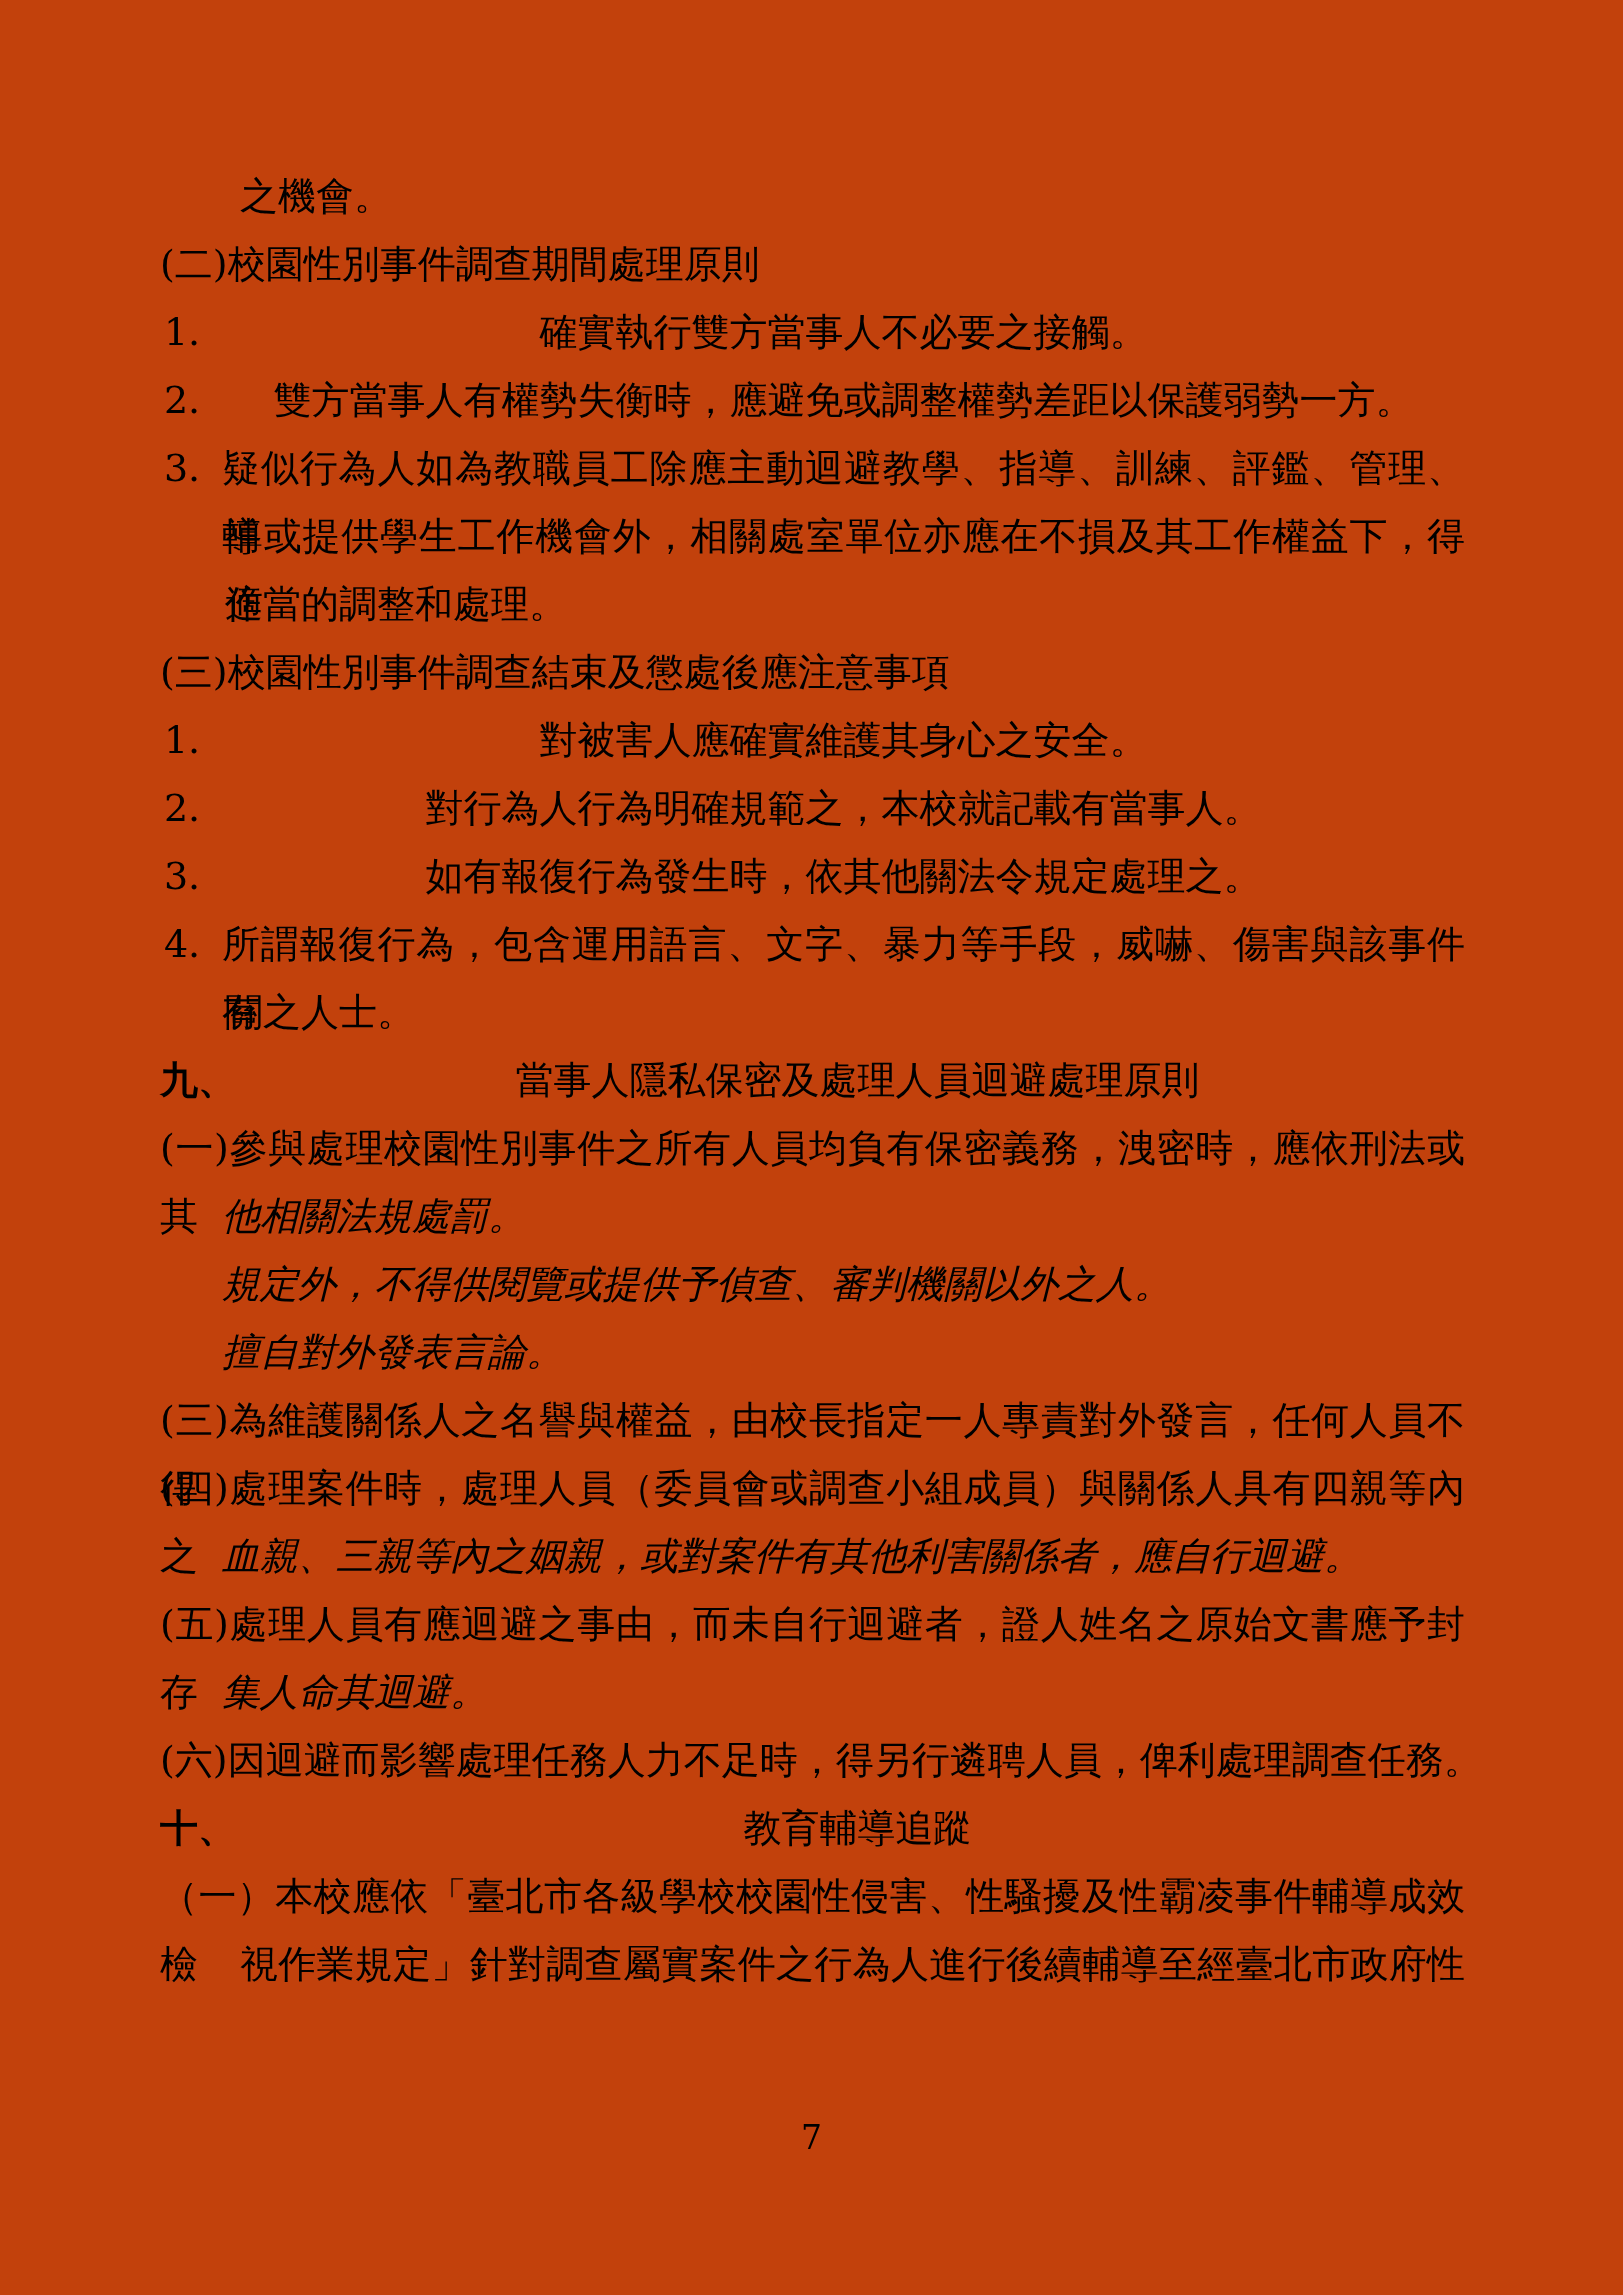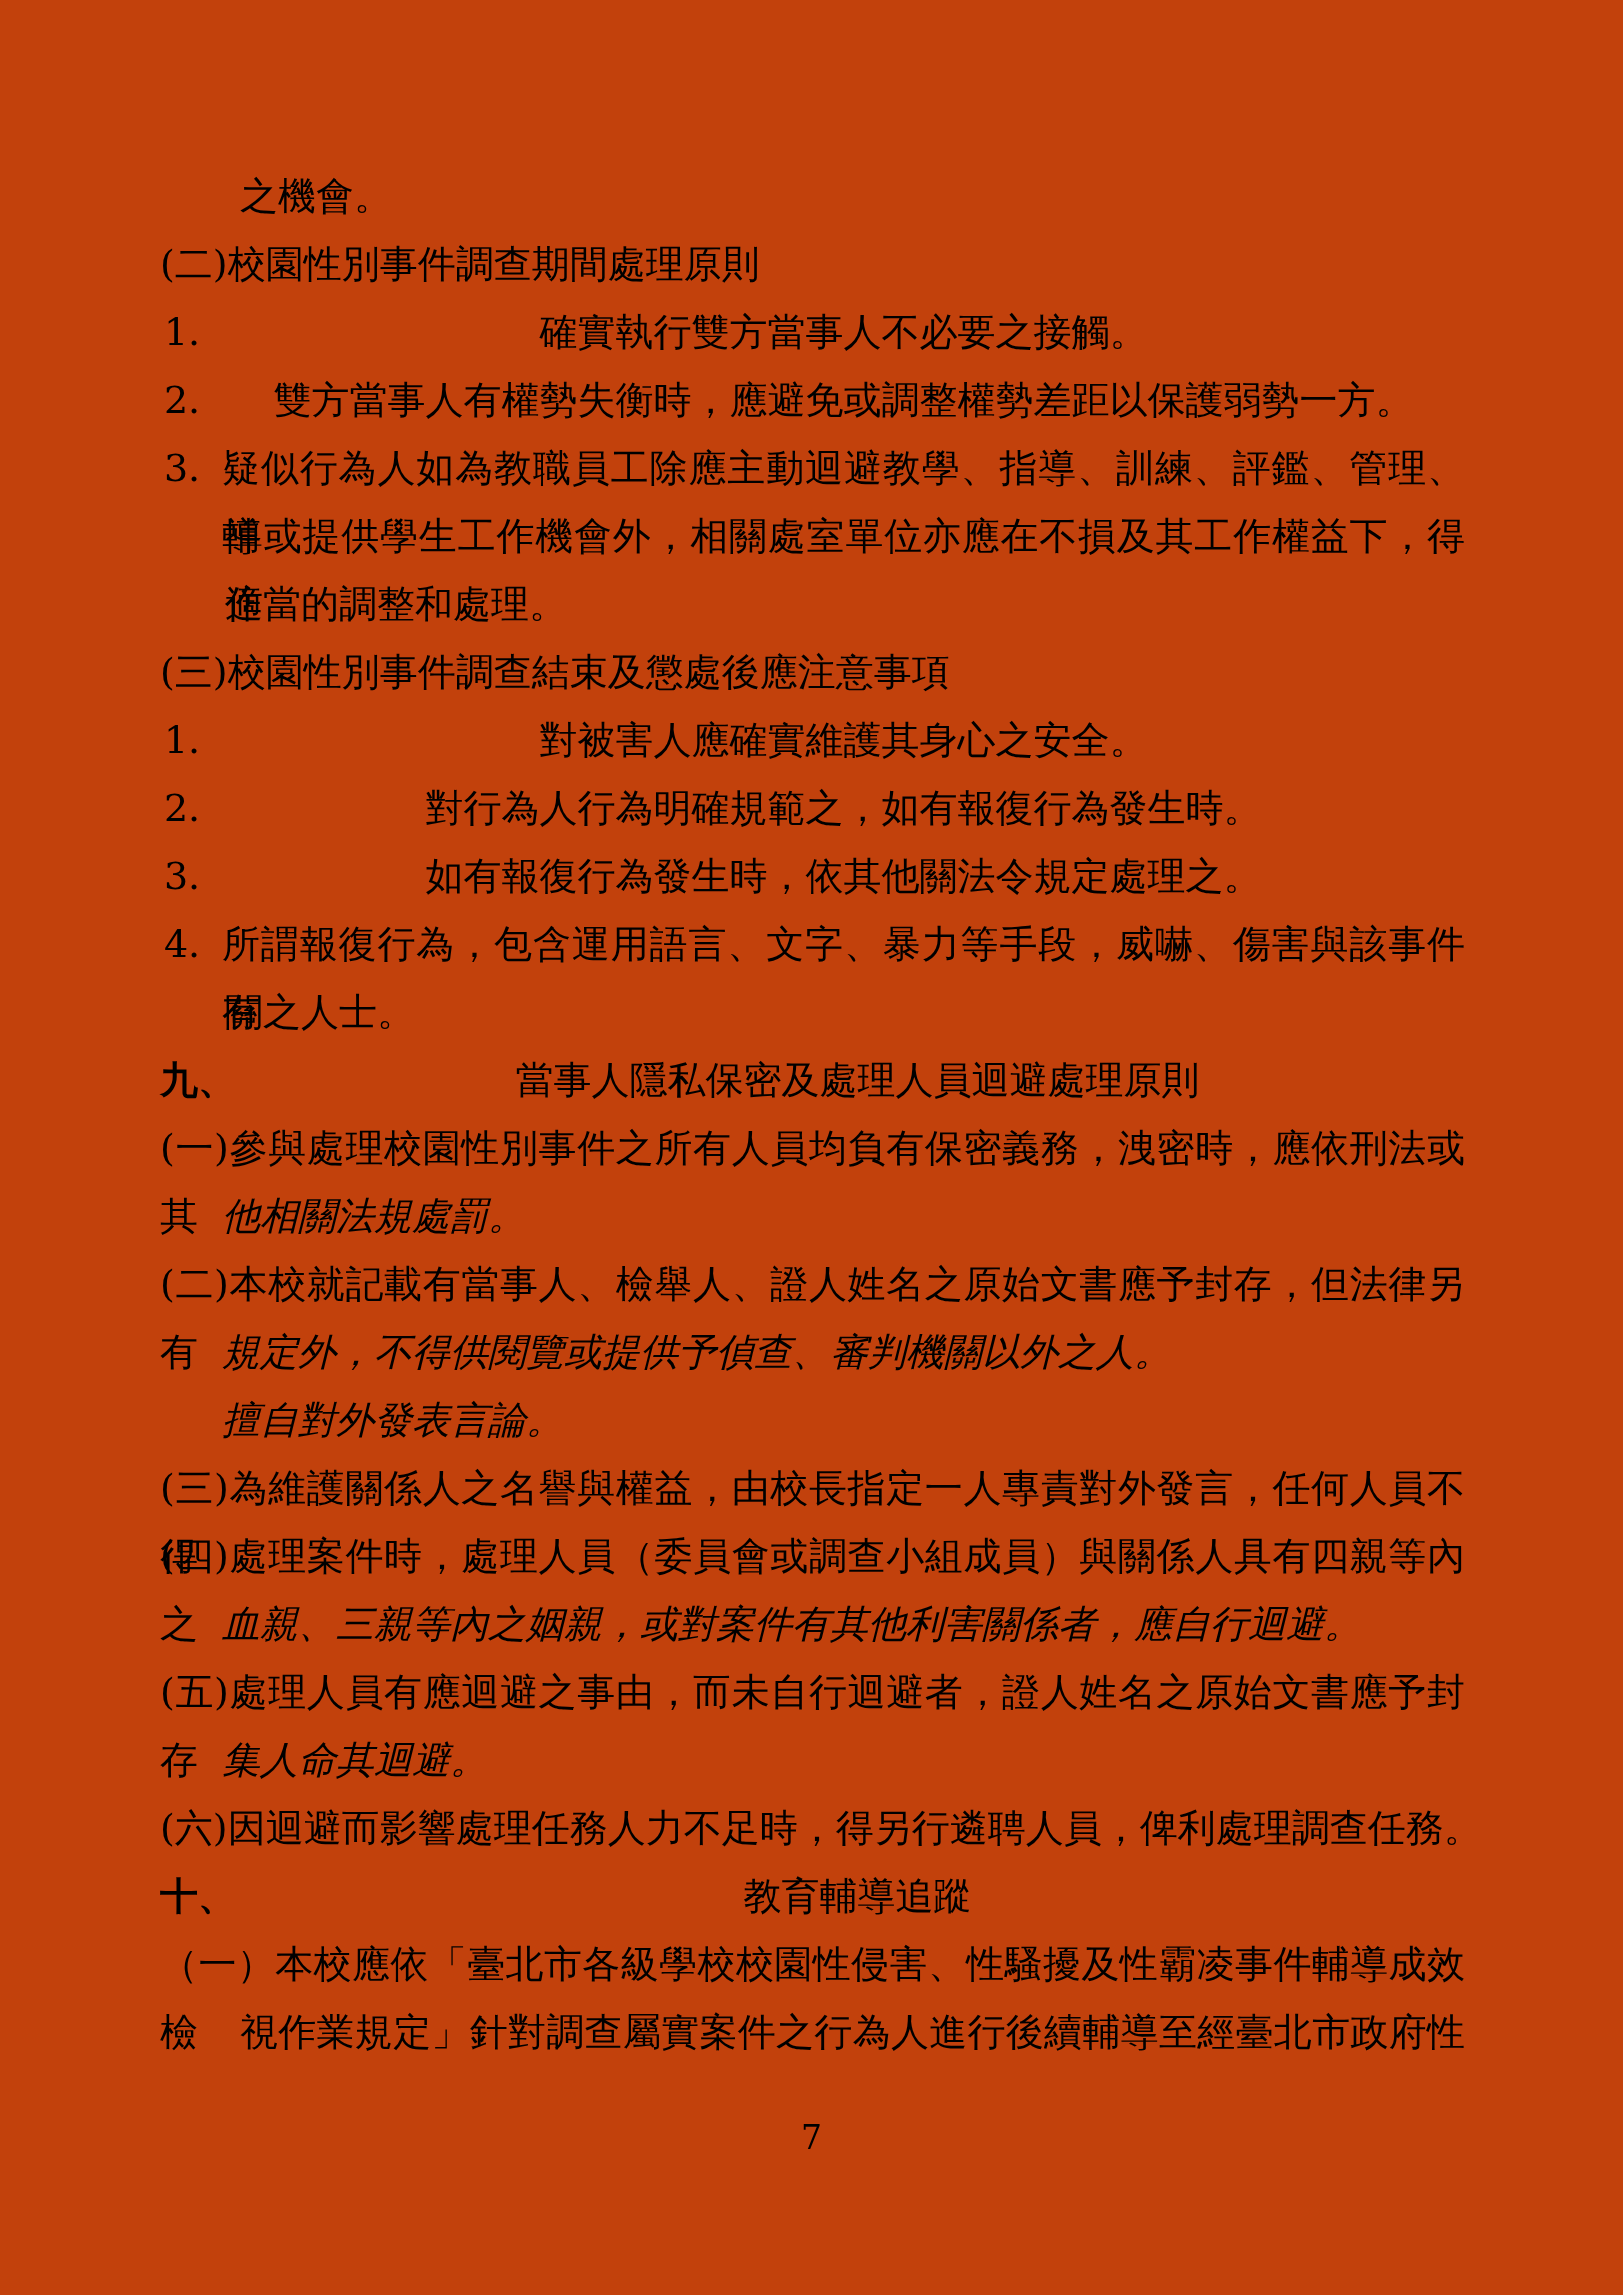--- a/index.html
+++ b/index.html
@@ -82,38 +82,37 @@
       </div>
       <div class="line cont-num jline">導或提供學生工作機會外，相關處室單位亦應在不損及其工作權益下，得作</div>
       <div class="line cont-num">適當的調整和處理。</div>
       <div class="line flush">(三)校園性別事件調查結束及懲處後應注意事項</div>
       <div class="line num">
         <span class="num-marker">1.</span>
         <span class="txt">對被害人應確實維護其身心之安全。</span>
       </div>
       <div class="line num">
         <span class="num-marker">2.</span>
-        <span class="txt">對行為人行為明確規範之，如有報復行為發生時。</span>
+        <span class="txt">對行為人行為明確規範之，本校就記載有當事人。</span>
       </div>
       <div class="line num">
         <span class="num-marker">3.</span>
         <span class="txt">如有報復行為發生時，依其他關法令規定處理之。</span>
       </div>
       <div class="line num">
         <span class="num-marker">4.</span>
         <span class="txt jt">所謂報復行為，包含運用語言、文字、暴力等手段，威嚇、傷害與該事件有</span>
       </div>
       <div class="line cont-num">關之人士。</div>
       <div class="line section">
         <span class="sec-marker">九、</span>
         <span class="txt">當事人隱私保密及處理人員迴避處理原則</span>
       </div>
       <div class="line flush jline">(一)參與處理校園性別事件之所有人員均負有保密義務，洩密時，應依刑法或其</div>
       <div class="line cont-paren">他相關法規處罰。</div>
-      <div class="line flush jline">(二)本校就記載有當事人、檢舉人、證人姓名之原始文書應予封存，但法律另有</div>
       <div class="line cont-paren">規定外，不得供閱覽或提供予偵查、審判機關以外之人。</div>
       <div class="line cont-paren">擅自對外發表言論。</div>
       <div class="line flush jline">(三)為維護關係人之名譽與權益，由校長指定一人專責對外發言，任何人員不得</div>
       <div class="line flush jline">(四)處理案件時，處理人員（委員會或調查小組成員）與關係人具有四親等內之</div>
       <div class="line cont-paren">血親、三親等內之姻親，或對案件有其他利害關係者，應自行迴避。</div>
       <div class="line flush jline">(五)處理人員有應迴避之事由，而未自行迴避者，證人姓名之原始文書應予封存</div>
       <div class="line cont-paren">集人命其迴避。</div>
       <div class="line flush">(六)因迴避而影響處理任務人力不足時，得另行遴聘人員，俾利處理調查任務。</div>
       <div class="line section">
         <span class="sec-marker">十、</span>

